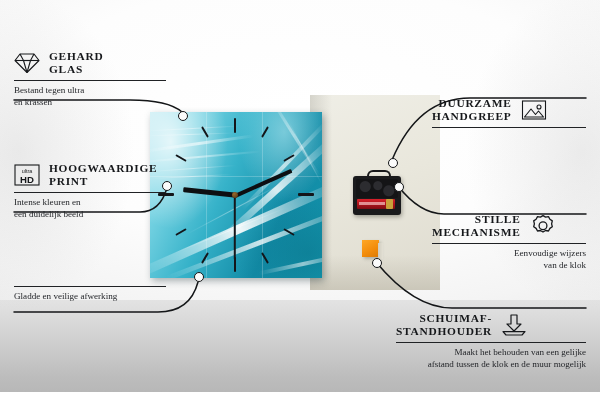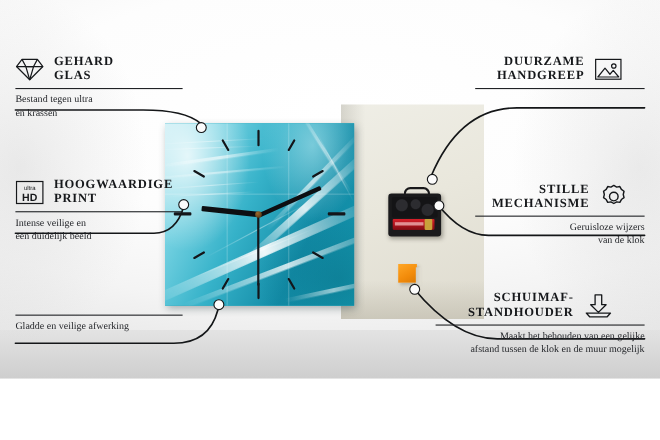--- a/index.html
+++ b/index.html
@@ -1,21 +1,21 @@
 <!DOCTYPE html>
 <html><head>
 <meta charset="utf-8">
 <style>
   html,body{margin:0;padding:0;}
   body{
     width:600px;height:400px;overflow:hidden;
     font-family:"Liberation Serif", serif;
     background:#ffffff;
   }
-  #stage{position:relative;width:600px;height:344px;overflow:hidden;}
+  #stage{position:relative;width:600px;height:392px;overflow:hidden;}
 
   
   .bg-base{position:absolute;inset:0;
     background:
       radial-gradient(120% 85% at 50% 28%, #ffffff 0%, #fdfdfd 38%, #f4f4f4 62%, #e8e8e8 80%, #dcdcdc 100%);
   }
   .bg-floor{position:absolute;left:0;right:0;top:300px;height:100px;
     background:linear-gradient(180deg,#e3e3e3 0%,#cfcfcf 42%,#bcbcbc 78%,#b5b5b5 100%);}
   .bg-vig-l{position:absolute;left:0;top:0;width:230px;height:400px;
     background:radial-gradient(70% 55% at 8% 38%, rgba(190,190,190,.30) 0%, rgba(190,190,190,0) 72%);}
@@ -73,21 +73,21 @@
   
   .foam{position:absolute;left:212px;top:145px;width:17px;height:17px;
     background:linear-gradient(150deg,#ffa726 0%,#f28b0a 60%,#da7a05 100%);
     box-shadow:2px 2px 3px rgba(120,118,105,.45);}
   .foam-side{position:absolute;left:228px;top:148px;width:5px;height:16px;
     background:linear-gradient(90deg,#cfccc0,#e3e0d4);}
 
   
   .feat{position:absolute;}
   .feat .hd{display:flex;align-items:center;gap:9px;}
-  .feat.right .hd{justify-content:center;}
+  .feat.right .hd{justify-content:flex-start;margin-top:47px;}
   .ttl{font-family:"Liberation Serif", serif;font-weight:700;
     font-size:11.4px;line-height:13.2px;letter-spacing:.75px;color:#16181b;text-transform:uppercase;
     white-space:pre-line;}
   .feat.right .ttl{text-align:right;}
   .rule{height:1px;background:#202225;margin:4px 0 4px 0;}
   .sub{font-family:"Liberation Serif", serif;font-size:9.1px;line-height:11.3px;color:#24262a;
     white-space:pre-line;}
   .feat.right .sub{text-align:right;}
   .ico{width:26px;height:24px;flex:0 0 26px;display:block;}
 
@@ -217,21 +217,21 @@
     <div class="hd">
       <svg class="ico" viewBox="0 0 26 24">
         <rect x="1" y="2" width="24" height="20" fill="none" stroke="#16181b" stroke-width="1.1"></rect>
         <text x="13" y="10" font-family="Liberation Sans, sans-serif" font-size="5.4" text-anchor="middle" fill="#16181b">ultra</text>
         <text x="13" y="19.5" font-family="Liberation Sans, sans-serif" font-size="9.6" font-weight="bold" text-anchor="middle" fill="#16181b">HD</text>
       </svg>
       <div class="ttl">HOOGWAARDIGE
 PRINT</div>
     </div>
     <div class="rule"></div>
-    <div class="sub">Intense veilige en
+    <div class="sub">Intense kleuren en
 een duidelijk beeld</div>
   </div>
 
   <div class="feat left" style="left:14px;top:282px;width:152px;">
     <div class="rule"></div>
     <div class="sub">Gladde en veilige afwerking</div>
   </div>
 
   <div class="feat right" style="left:432px;top:50px;width:154px;">
     <div class="hd">
@@ -251,21 +251,21 @@
       <div class="ttl">STILLE
 MECHANISME</div>
       <svg class="ico" viewBox="0 0 26 24">
         <g fill="none" stroke="#16181b" stroke-width="1.3" stroke-linejoin="round">
           <path d="M13,1.6 l2.6,1.5 2.9,-0.5 1.4,2.6 2.4,1.7 -0.7,2.9 0.7,2.9 -2.4,1.7 -1.4,2.6 -2.9,-0.5 -2.6,1.5 -2.6,-1.5 -2.9,0.5 -1.4,-2.6 -2.4,-1.7 0.7,-2.9 -0.7,-2.9 2.4,-1.7 1.4,-2.6 2.9,0.5 z"></path>
           <circle cx="13" cy="11.7" r="3.9"></circle>
         </g>
       </svg>
     </div>
     <div class="rule"></div>
-    <div class="sub">Geruisloze wijzers
+    <div class="sub">Eenvoudige wijzers
 van de klok</div>
   </div>
 
   <div class="feat right" style="left:396px;top:265px;width:190px;">
     <div class="hd">
       <div class="ttl">SCHUIMAF-
 STANDHOUDER</div>
       <svg class="ico" viewBox="0 0 26 24">
         <g fill="none" stroke="#16181b" stroke-width="1.2" stroke-linejoin="round">
           <path d="M10,2 H16 V11 H20 L13,18 L6,11 H10 Z"></path>

